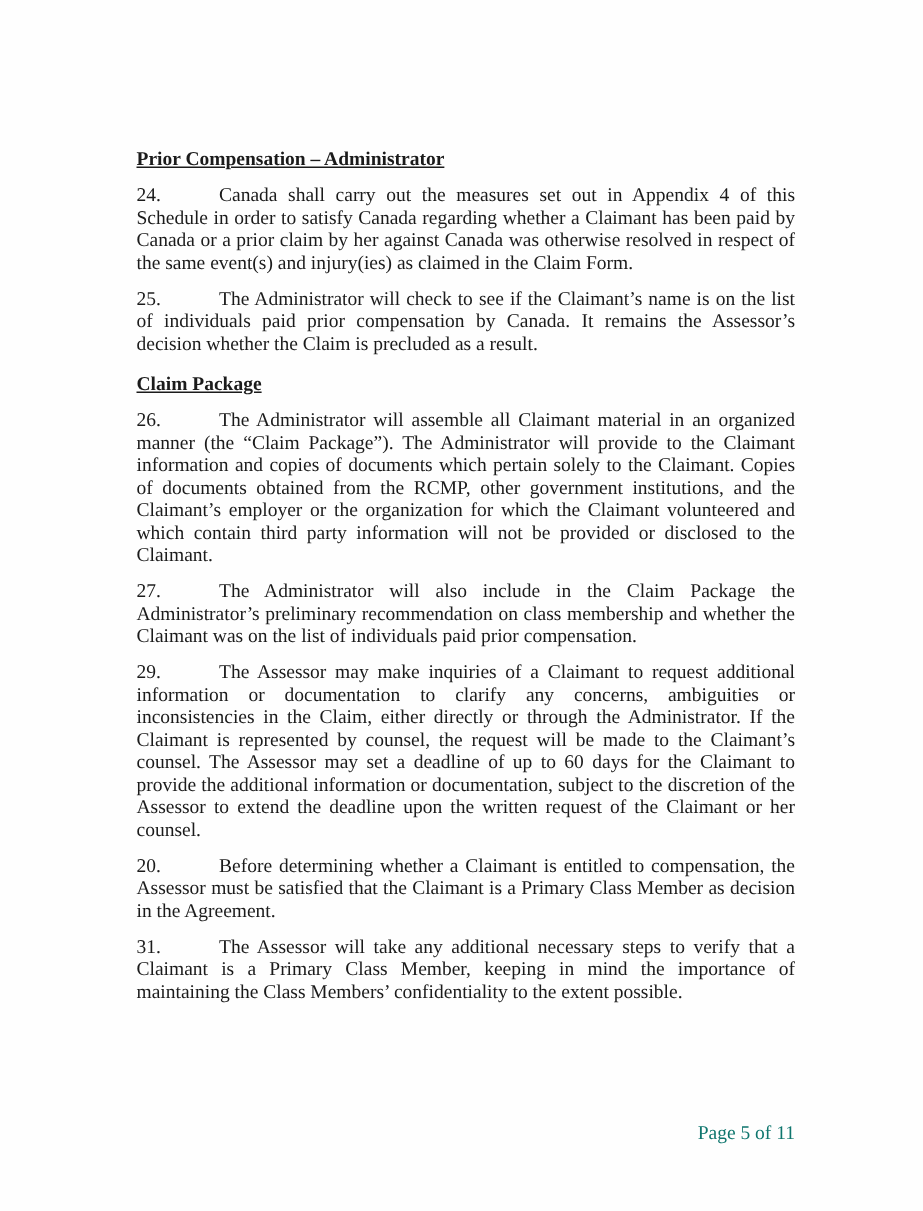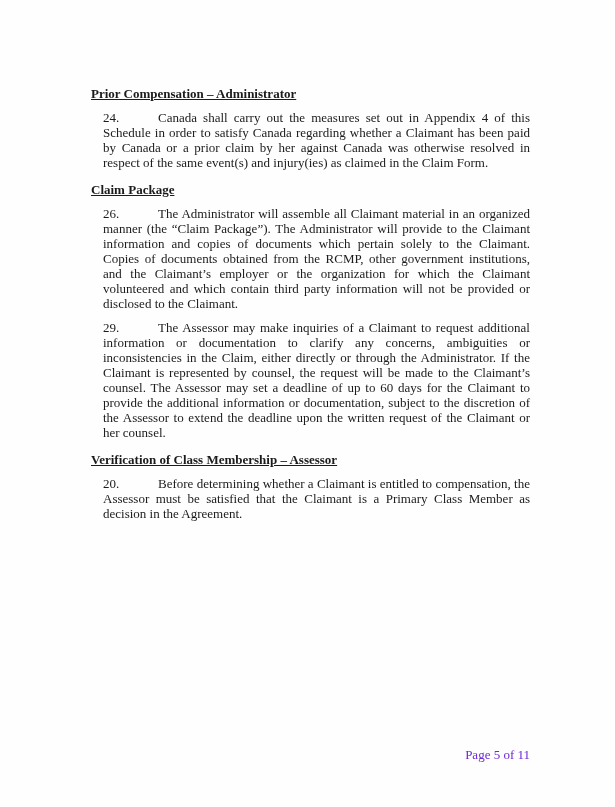--- a/index.html
+++ b/index.html
@@ -25,58 +25,60 @@
     line-height: 15px;
   }
   .heading {
     font-size: 13px;
     font-weight: bold;
     text-decoration: underline;
     margin: 12px 0 9px 0;
     line-height: 15px;
   }
   .heading:first-child {
-    margin-top: 0;
+    margin-top: 12px;
   }
   .para {
-    margin: 0 0 9px 12px;
+    margin: 0 0 9px 0;
     text-align: justify;
     text-justify: inter-word;
   }
   .num {
     display: inline-block;
     width: 55px;
   }
   .footer {
     position: absolute;
     top: 747px;
     right: 85px;
     font-size: 13px;
-    color: #6d28d9;
+    color: #0f766e;
   }
 </style>
 </head>
 <body>
 
 <div class="sheet">
 
   <h2 class="heading">Prior Compensation – Administrator</h2>
 
   <p class="para"><span class="num">24.</span><span>Canada shall carry out the measures set out in Appendix 4 of this Schedule in order to satisfy Canada regarding whether a Claimant has been paid by Canada or a prior claim by her against Canada was otherwise resolved in respect of the same event(s) and injury(ies) as claimed in the Claim Form.</span></p>
 
+  <p class="para"><span class="num">25.</span><span>The Administrator will check to see if the Claimant’s name is on the list of individuals paid prior compensation by Canada. It remains the Assessor’s decision whether the Claim is precluded as a result.</span></p>
 
   <h2 class="heading">Claim Package</h2>
 
   <p class="para"><span class="num">26.</span><span>The Administrator will assemble all Claimant material in an organized manner (the “Claim Package”). The Administrator will provide to the Claimant information and copies of documents which pertain solely to the Claimant. Copies of documents obtained from the RCMP, other government institutions, and the Claimant’s employer or the organization for which the Claimant volunteered and which contain third party information will not be provided or disclosed to the Claimant.</span></p>
 
+  <p class="para"><span class="num">27.</span><span>The Administrator will also include in the Claim Package the Administrator’s preliminary recommendation on class membership and whether the Claimant was on the list of individuals paid prior compensation.</span></p>
 
 
   <p class="para"><span class="num">29.</span><span>The Assessor may make inquiries of a Claimant to request additional information or documentation to clarify any concerns, ambiguities or inconsistencies in the Claim, either directly or through the Administrator. If the Claimant is represented by counsel, the request will be made to the Claimant’s counsel. The Assessor may set a deadline of up to 60 days for the Claimant to provide the additional information or documentation, subject to the discretion of the Assessor to extend the deadline upon the written request of the Claimant or her counsel.</span></p>
 
-  <h2 class="heading">Verification of Class Membership – Assessor</h2>
 
   <p class="para"><span class="num">20.</span><span>Before determining whether a Claimant is entitled to compensation, the Assessor must be satisfied that the Claimant is a Primary Class Member as decision in the Agreement.</span></p>
 
+  <p class="para"><span class="num">31.</span><span>The Assessor will take any additional necessary steps to verify that a Claimant is a Primary Class Member, keeping in mind the importance of maintaining the Class Members’ confidentiality to the extent possible.</span></p>
 
 
   <div class="footer">Page 5 of 11</div>
 
 </div>
 
 </body></html>

